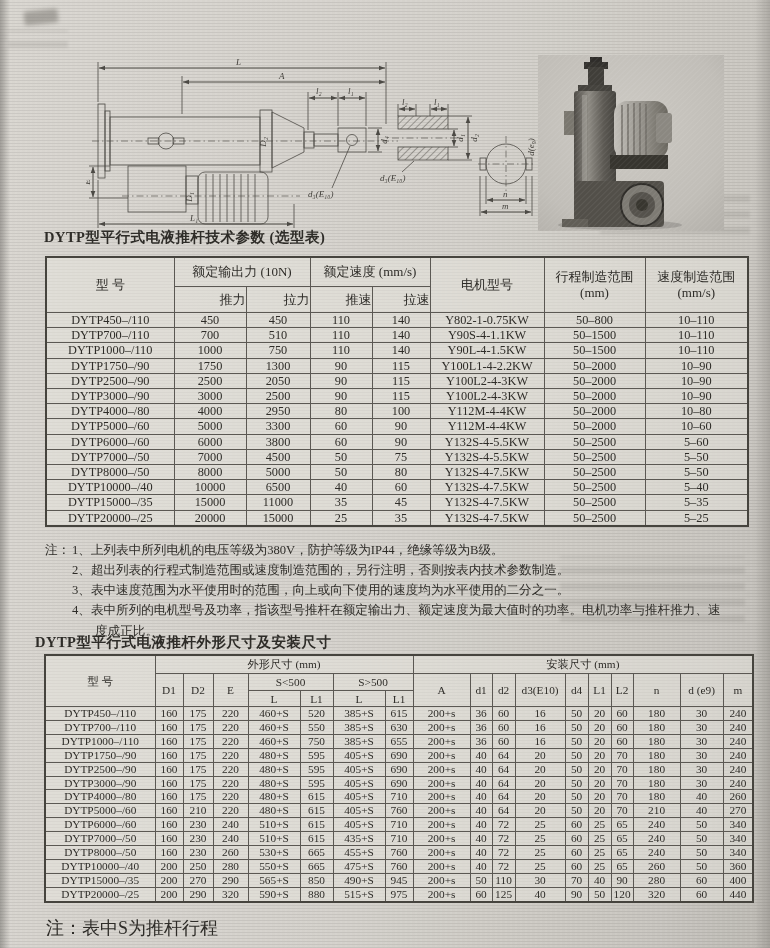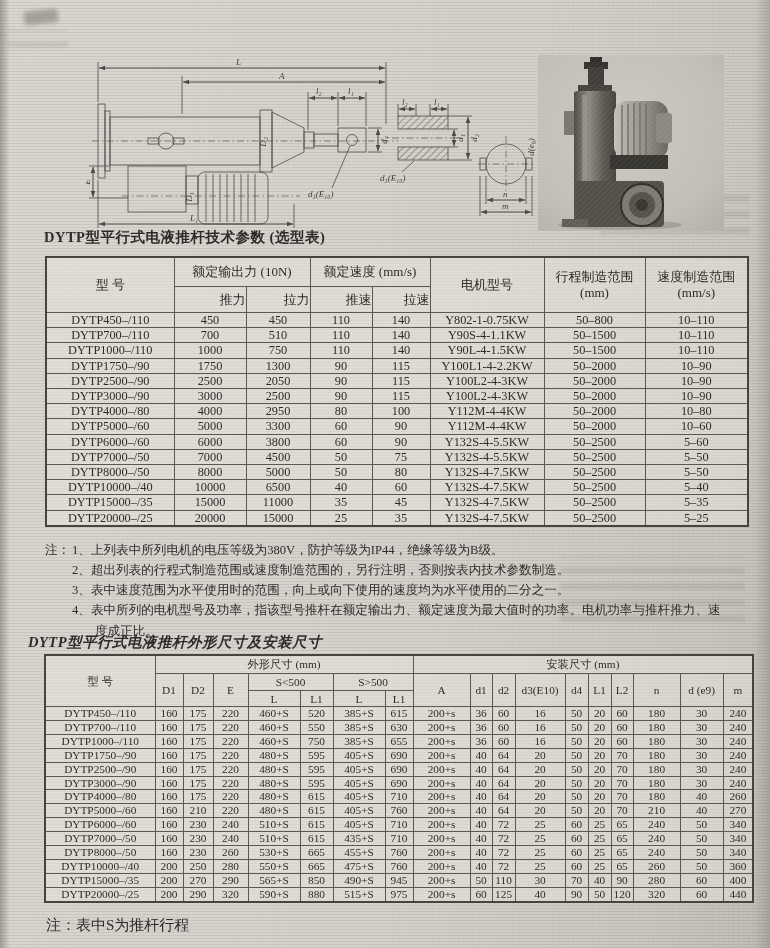--- a/index.html
+++ b/index.html
@@ -9,22 +9,22 @@
   .page::before{content:"";position:absolute;inset:0;pointer-events:none;opacity:.06;
     background:repeating-linear-gradient(0deg,#000 0 1px,transparent 1px 3px),
                repeating-linear-gradient(90deg,#fff 0 2px,transparent 2px 5px);}
   .gutter{position:absolute;left:0;top:0;width:10px;height:948px;
     background:linear-gradient(90deg,rgba(90,88,84,.45),rgba(90,88,84,0));}
   .edge-right{position:absolute;right:0;top:0;width:16px;height:948px;
     background:linear-gradient(270deg,rgba(120,117,112,.35),rgba(120,117,112,0));}
   .title{position:absolute;top:16px;left:0;width:770px;text-align:center;
     font-size:25px;font-weight:bold;letter-spacing:2px;}
   .sec-head{position:absolute;font-size:14.5px;font-weight:bold;letter-spacing:.5px;}
-  .sec1{left:44px;top:228px;font-family:Liberation Serif, serif;} .sec2{left:28px;top:633px;font-style:italic;}
-  .foot-note{position:absolute;left:46px;top:916px;font-size:15px;}
+  .sec1{left:44px;top:228px;font-family:Liberation Serif, serif;} .sec2{left:35px;top:633px;}
+  .foot-note{position:absolute;left:46px;top:916px;font-size:18px;}
   
   table{border-collapse:collapse;table-layout:fixed;background:rgba(230,227,220,.55);}
   .t1{position:absolute;left:45px;top:256px;width:702px;font-size:12.3px;}
   .t2{position:absolute;left:44px;top:654px;width:708px;font-size:11.3px;}
   th,td{border:1px solid #5b5853;text-align:center;vertical-align:middle;padding:0;font-weight:normal;}
   table{border:2px solid #46443e;}
   .t1 thead tr:first-child th{height:28px;} .t1 thead tr:last-child th{height:25px;text-align:right;}
   .t1 tbody td{height:14.2px;line-height:14.2px;white-space:nowrap;}
   .t1 thead{font-size:13px;}
   .t2 thead tr:nth-child(1) th{height:17px;} .t2 thead tr:nth-child(2) th{height:16px;}

